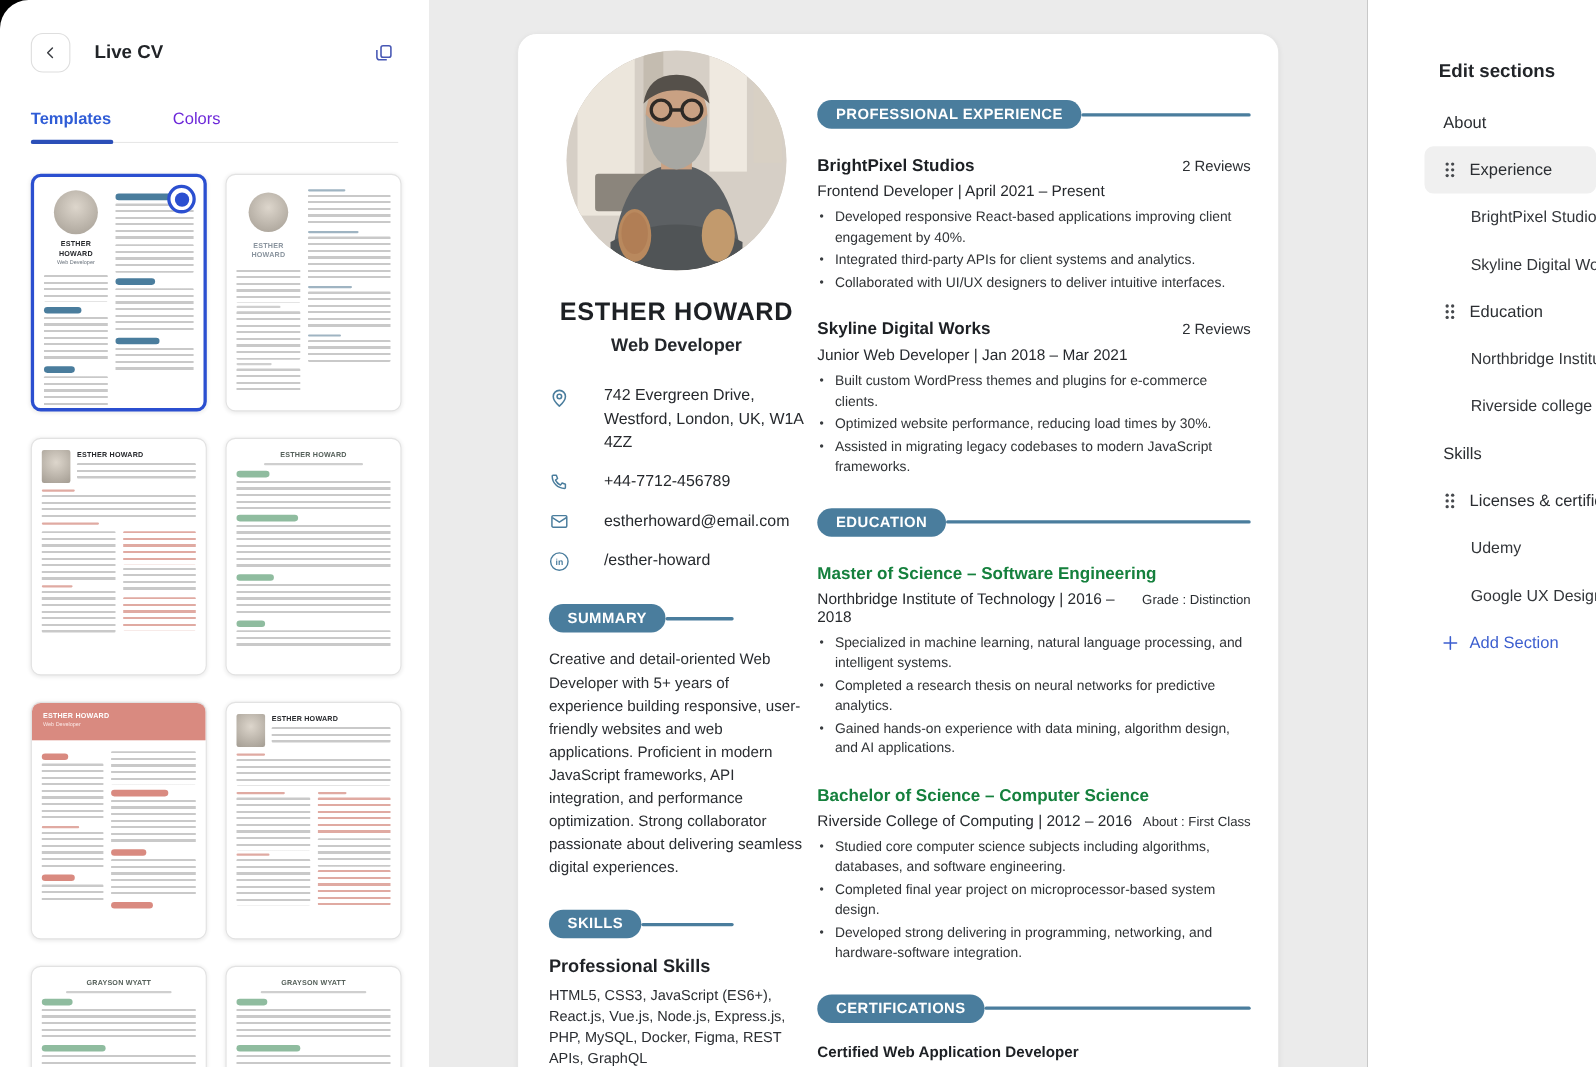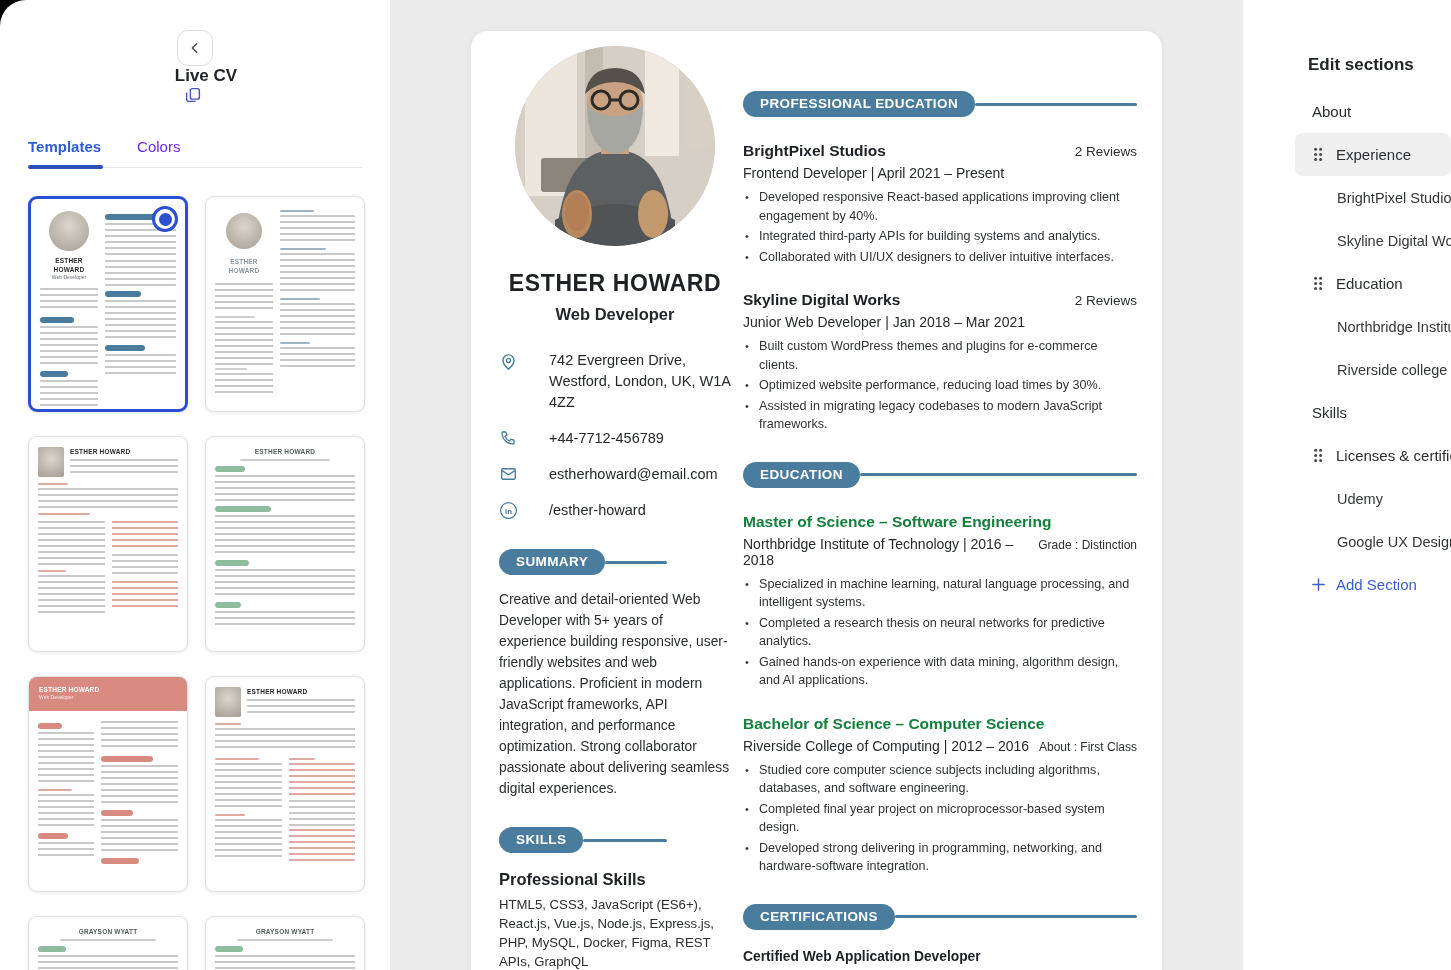--- a/index.html
+++ b/index.html
@@ -11,26 +11,26 @@
   html,body{width:1451px;height:970px;overflow:hidden;background:#000;
     font-family:"Liberation Sans",sans-serif;color:var(--ink);}
   body{position:relative;}
 
   
   .win-corner{position:absolute;top:0;left:0;width:48px;height:48px;background:#000;}
 
   
   .left-panel{position:absolute;top:0;left:0;width:390px;height:970px;background:#fff;
     border-top-left-radius:26px;z-index:2;}
-  .lp-header{display:flex;align-items:center;padding:30px 28px 0 28px;flex-direction:column;}
+  .lp-header{display:flex;align-items:center;padding:30px 28px 0 28px;}
   .back-btn{width:36px;height:36px;border:1px solid #dedede;border-radius:11px;background:#fff;
     display:flex;align-items:center;justify-content:center;cursor:pointer;}
   .lp-title{font-size:17px;font-weight:600;margin-left:22px;flex:1;}
   .copy-btn{cursor:pointer;display:flex;margin-right:4px;}
-  .tabs{display:flex;gap:36px;margin:34px 0 0 28px;position:relative;width:334px;
+  .tabs{display:flex;gap:56px;margin:34px 0 0 28px;position:relative;width:334px;
     border-bottom:1px solid #e7e7e7;}
   .tab{font-size:15px;color:#6d28d9;padding-bottom:12px;cursor:pointer;position:relative;}
   .tab.active{color:var(--accent);font-weight:600;}
   .tab.active::after{content:"";position:absolute;left:0;right:-2px;bottom:-2px;height:4px;
     border-radius:2px;background:#2b4fb8;}
 
   
   .thumb-grid{display:grid;grid-template-columns:160px 160px;gap:24px 17px;margin:28px 0 0 28px;}
   .thumb{position:relative;height:216px;background:#fff;border:1px solid #e2e2e2;border-radius:9px;
     box-shadow:0 1px 4px rgba(0,0,0,.09);padding:10px 9px;overflow:hidden;cursor:pointer;font-size:6px;}
@@ -386,33 +386,33 @@
         <span class="pill">SKILLS</span>
           <span class="line"></span>
       </div>
       <h3 class="skill-h">Professional Skills</h3>
       <p class="skill-t">HTML5, CSS3, JavaScript (ES6+), React.js, Vue.js, Node.js, Express.js, PHP, MySQL, Docker, Figma, REST APIs, GraphQL</p>
 
     </div>
 
     <div class="cv-right">
       <div class="sec-row">
-        <span class="pill">PROFESSIONAL EDUCATION</span>
+        <span class="pill">PROFESSIONAL EXPERIENCE</span>
           <span class="line"></span>
       </div>
 
       <div>
         <div class="job-head">
           <span class="co">BrightPixel Studios</span>
           <span class="rev">2 Reviews</span>
         </div>
         <div class="job-meta">Frontend Developer | April 2021 – Present</div>
         <div class="bullets">
           <div class="bullet">Developed responsive React-based applications improving client engagement by 40%.</div>
-          <div class="bullet">Integrated third-party APIs for building systems and analytics.</div>
+          <div class="bullet">Integrated third-party APIs for client systems and analytics.</div>
           <div class="bullet">Collaborated with UI/UX designers to deliver intuitive interfaces.</div>
         </div>
       </div>
 
       <div>
         <div class="job-head">
           <span class="co">Skyline Digital Works</span>
           <span class="rev">2 Reviews</span>
         </div>
         <div class="job-meta">Junior Web Developer | Jan 2018 – Mar 2021</div>

